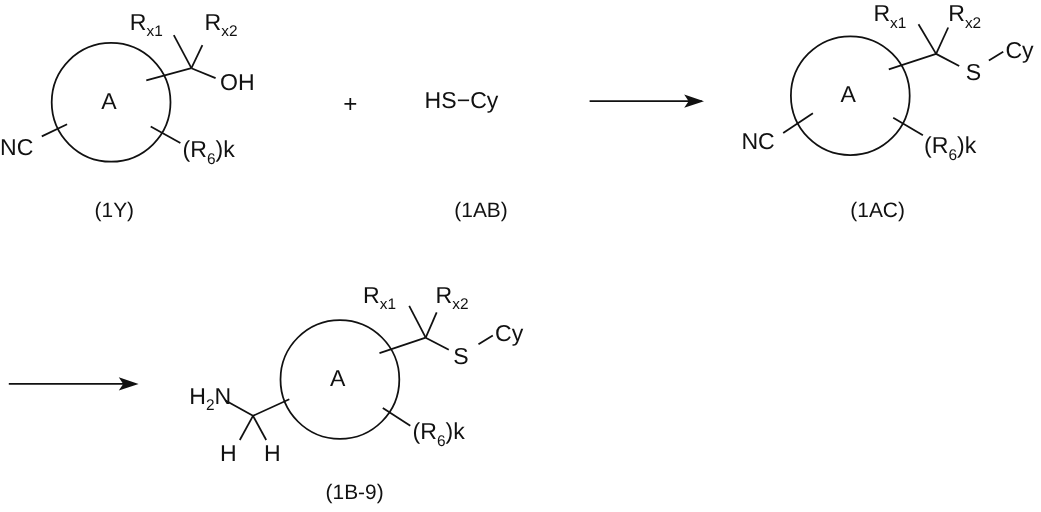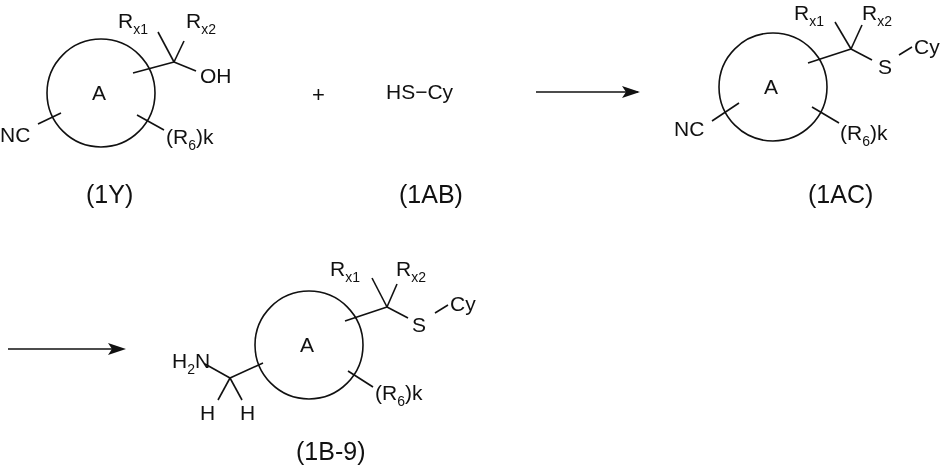--- a/index.html
+++ b/index.html
@@ -19,21 +19,21 @@
       line-height: 1;
       white-space: nowrap;
       font-family: "Liberation Sans", sans-serif;
     }
     .sub {
       font-size: 14px;
       position: relative;
       top: 6px;
       margin-top: 10px;
     }
-    .cap { font-size: 25px; }
+    .cap { font-size: 19px; }
     .plus { font-size: 22px; }
   </style>
 </head>
 <body>
 
 <div id="canvas">
 
   <svg id="lines" width="946" height="465" viewBox="0 0 946 465">
     <g fill="none" stroke="#111111" stroke-width="1.6">
 
@@ -92,30 +92,30 @@
   <span class="lbl" style="left:118px; top:10px;"><span>R</span><span class="sub">x1</span></span>
   <span class="lbl" style="left:186px; top:10px;"><span>R</span><span class="sub">x2</span></span>
   <span class="lbl" style="left:200px; top:65px;text-align:right;">OH</span>
   <span class="lbl" style="left:0px; top:124px;">NC</span>
   <span class="lbl" style="left:166px; top:126px;"><span>(R</span><span class="sub">6</span><span>)k</span></span>
   <span class="lbl cap" style="left:86px; top:182px;">(1Y)</span>
 
   <span class="lbl plus" style="left:312px; top:84px;">+</span>
 
   <span class="lbl" style="left:386px; top:81px;">HS−Cy</span>
-  <span class="lbl cap" style="left:399px; top:182px;">(1AB)</span>
+  <span class="lbl cap" style="left:413px; top:182px;">(1AB)</span>
 
   <span class="lbl" style="left:764px; top:76px;">A</span>
   <span class="lbl" style="left:794px; top:2px;"><span>R</span><span class="sub">x1</span></span>
   <span class="lbl" style="left:862px; top:2px;"><span>R</span><span class="sub">x2</span></span>
   <span class="lbl" style="left:878px; top:56px;">S</span>
   <span class="lbl" style="left:914px; top:36px;">Cy</span>
   <span class="lbl" style="left:674px; top:118px;">NC</span>
   <span class="lbl" style="left:840px; top:122px;"><span>(R</span><span class="sub">6</span><span>)k</span></span>
-  <span class="lbl cap" style="left:808px; top:182px;">(1AC)</span>
+  <span class="lbl cap" style="left:773px; top:182px;">(1AC)</span>
 
   <span class="lbl" style="left:300px; top:334px;">A</span>
   <span class="lbl" style="left:330px; top:258px;"><span>R</span><span class="sub">x1</span></span>
   <span class="lbl" style="left:396px; top:258px;"><span>R</span><span class="sub">x2</span></span>
   <span class="lbl" style="left:412px; top:314px;">S</span>
   <span class="lbl" style="left:450px; top:293px;">Cy</span>
   <span class="lbl" style="left:172px; top:350px;"><span>H</span><span class="sub">2</span><span>N</span></span>
   <span class="lbl" style="left:200px; top:402px;">H</span>
   <span class="lbl" style="left:240px; top:402px;">H</span>
   <span class="lbl" style="left:375px; top:382px;"><span>(R</span><span class="sub">6</span><span>)k</span></span>

